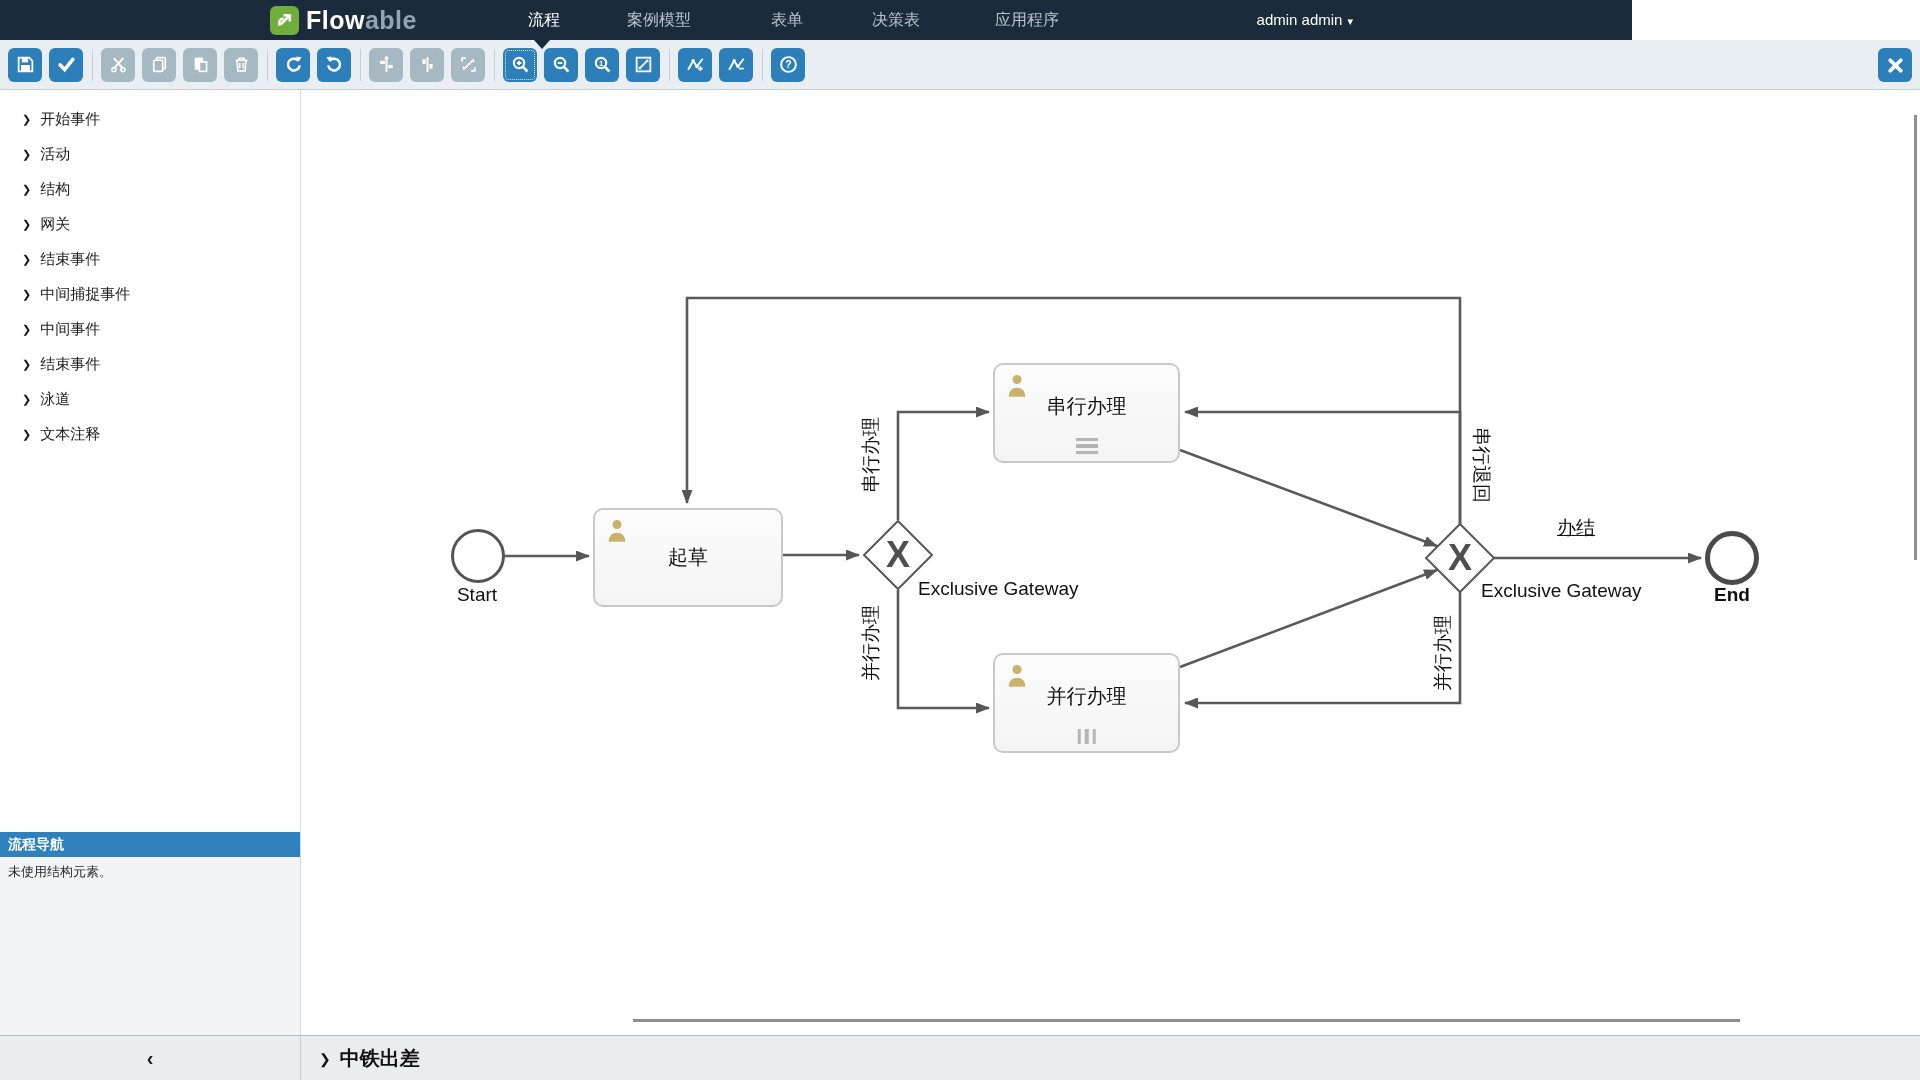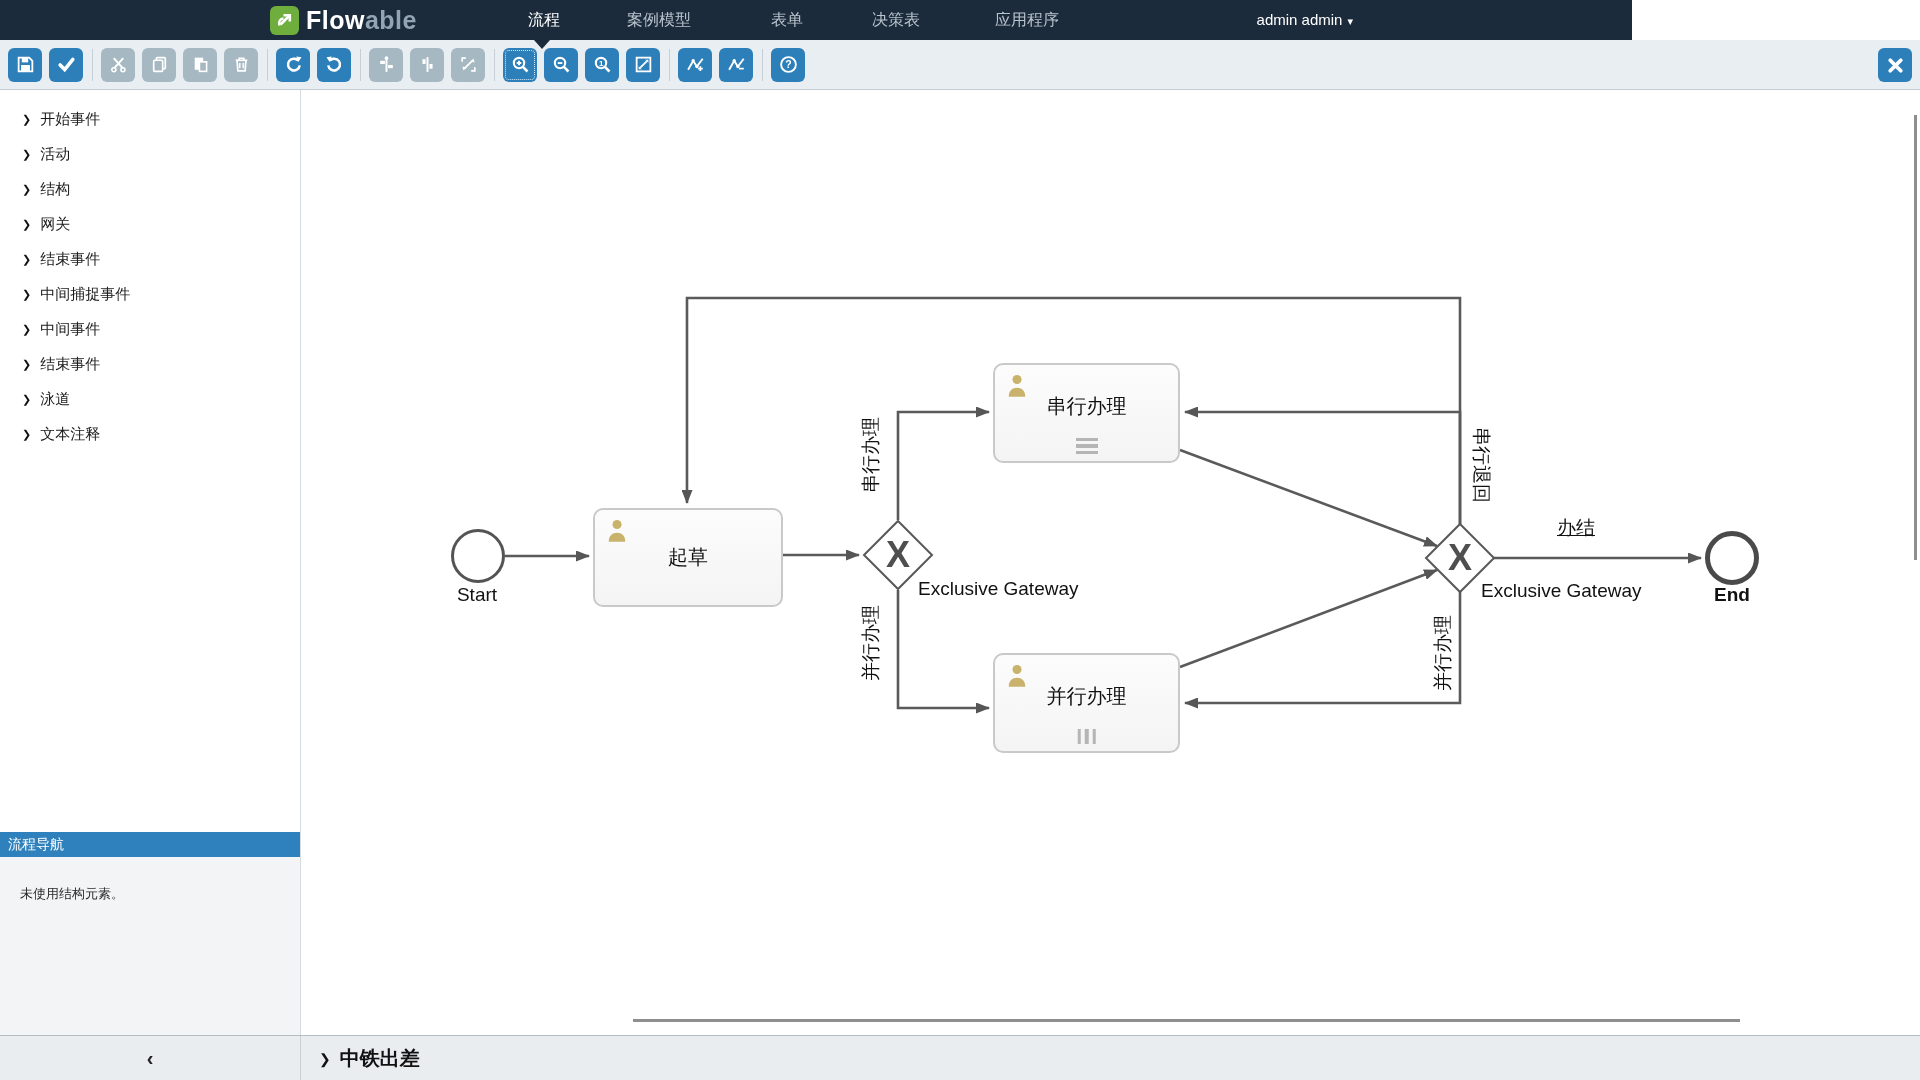--- a/index.html
+++ b/index.html
@@ -32,25 +32,25 @@
   .btn-close { position:absolute; right:8px; top:8px; margin:0; }
 
   
   .sidebar { position:absolute; left:0; top:90px; width:301px; height:945px; background:#fff;
     border-right:1px solid #d5dade; z-index:10; }
   .pal-item { height:35px; display:flex; align-items:center; padding-left:22px; font-size:15px;
     color:#1b1b1b; cursor:pointer; }
   .pal-item .chev { font-size:11px; font-weight:bold; color:#111; margin-right:9px; }
 
   .navigator { position:absolute; left:0; top:742px; width:100%; height:203px; background:#f3f4f5; }
-  .nav-header { height:25px; line-height:25px; background:#2e81bc; color:#fff; font-weight:normal;
+  .nav-header { height:25px; line-height:25px; background:#2e81bc; color:#fff; font-weight:bold;
     font-size:14px; padding-left:8px; }
   .nav-current { height:29px; line-height:25px; background:#fff; border:2px solid #3f8f3f;
     font-weight:bold; font-size:14px; color:#222; padding-left:8px; cursor:pointer; }
-  .nav-note { font-size:13px; color:#2a2a2a; padding:28px 8px;margin-left:12px; }
+  .nav-note { font-size:13px; color:#2a2a2a; padding:6px 8px; }
 
   
   .canvas { position:absolute; left:301px; top:90px; width:1619px; height:945px; background:#fff; overflow:hidden; }
   .edges { position:absolute; left:0; top:0; z-index:1; }
   .node { position:absolute; z-index:2; }
   .event-circle { border-radius:50%; background:#fff; }
   .start { left:150px; top:439px; width:54px; height:54px; border:3px solid #545454; }
   .end { left:1404px; top:441px; width:54px; height:54px; border:5px solid #4a4a4a; }
   .task { background:linear-gradient(#fcfcfc,#f4f4f4); border:2px solid #c9c9c9; border-radius:10px; cursor:pointer; }
   .task .t-label { position:absolute; left:0; right:0; top:0; bottom:0; display:flex; align-items:center;

